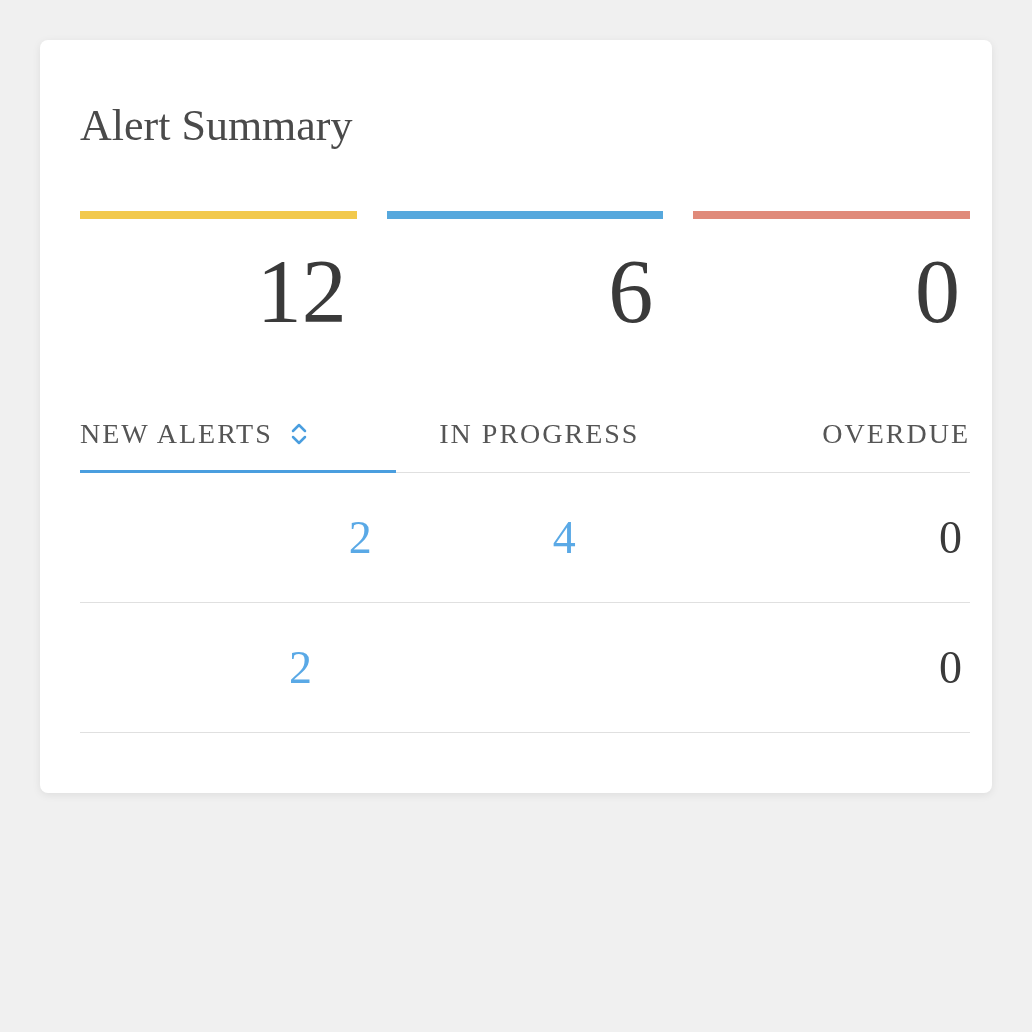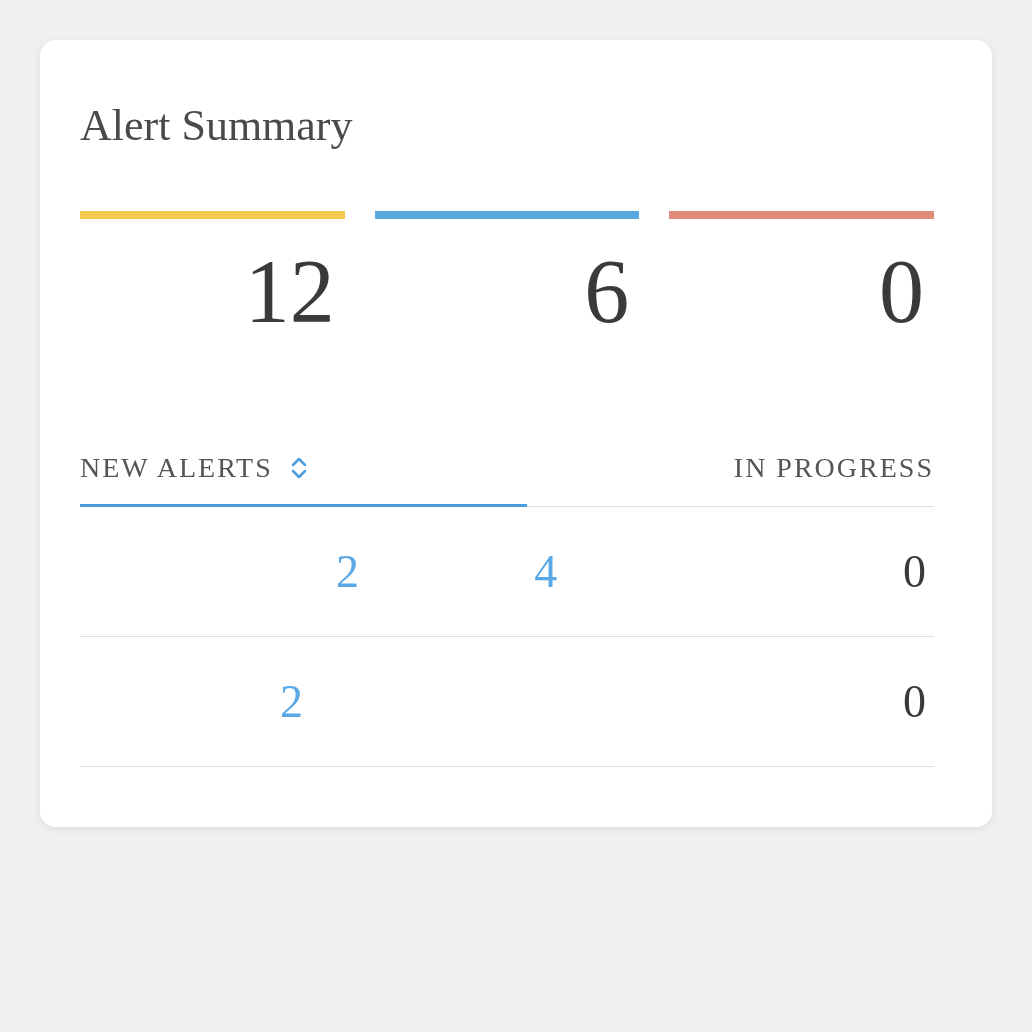--- a/index.html
+++ b/index.html
@@ -9,34 +9,34 @@
     }
     body {
       background: #f0f0f0;
       font-family: Georgia, 'Times New Roman', serif;
       padding: 40px;
       width: 1032px;
       height: 1032px;
     }
     .card {
       background: #ffffff;
-      border-radius: 16px;
+      border-radius: 8px;
       box-shadow: 0 2px 8px rgba(0,0,0,0.08);
-      padding: 60px 58px 60px 40px;
+      padding: 60px 22px 60px 40px;
     }
     .card-title {
       font-size: 44px;
       color: #4a4a4a;
       font-weight: 400;
       margin-bottom: 60px;
     }
     .stats-row {
       display: flex;
       gap: 30px;
-      margin-bottom: 115px;
+      margin-bottom: 81px;
     }
     .stat-box {
       flex: 1;
       border-top: 8px solid;
       padding-top: 28px;
       text-align: right;
       padding-right: 10px;
     }
     .stat-box.yellow { border-color: #f2c94c; }
     .stat-box.blue { border-color: #56a8dd; }
@@ -64,21 +64,21 @@
       display: flex;
       align-items: center;
     }
     .th.col1 {
       flex: 1.1;
       justify-content: flex-start;
       position: relative;
     }
     .th.col2 {
       flex: 1;
-      justify-content: flex-end;
+      justify-content: center;
     }
     .th.col3 {
       flex: 1;
       justify-content: flex-end;
     }
     .th.col1::after {
       content: "";
       position: absolute;
       left: 0;
       bottom: -23px;
@@ -150,20 +150,23 @@
               <path d="M2 8 L8 2 L14 8" stroke="#4a9edf" stroke-width="2.5" fill="none" stroke-linecap="round" stroke-linejoin="round"></path>
             </svg>
           <svg viewBox="0 0 16 10">
               <path d="M2 2 L8 8 L14 2" stroke="#4a9edf" stroke-width="2.5" fill="none" stroke-linecap="round" stroke-linejoin="round"></path>
             </svg>
         </span>
       </div>
       <div class="th col2">
         <span>IN PROGRESS</span>
       </div>
+      <div class="th col3">
+        <span>OVERDUE</span>
+      </div>
     </div>
 
     <div class="table-row">
       <div class="td col1">2</div>
       <div class="td col2">4</div>
       <div class="td col3">0</div>
     </div>
 
     <div class="table-row">
       <div class="td col2">2</div>

